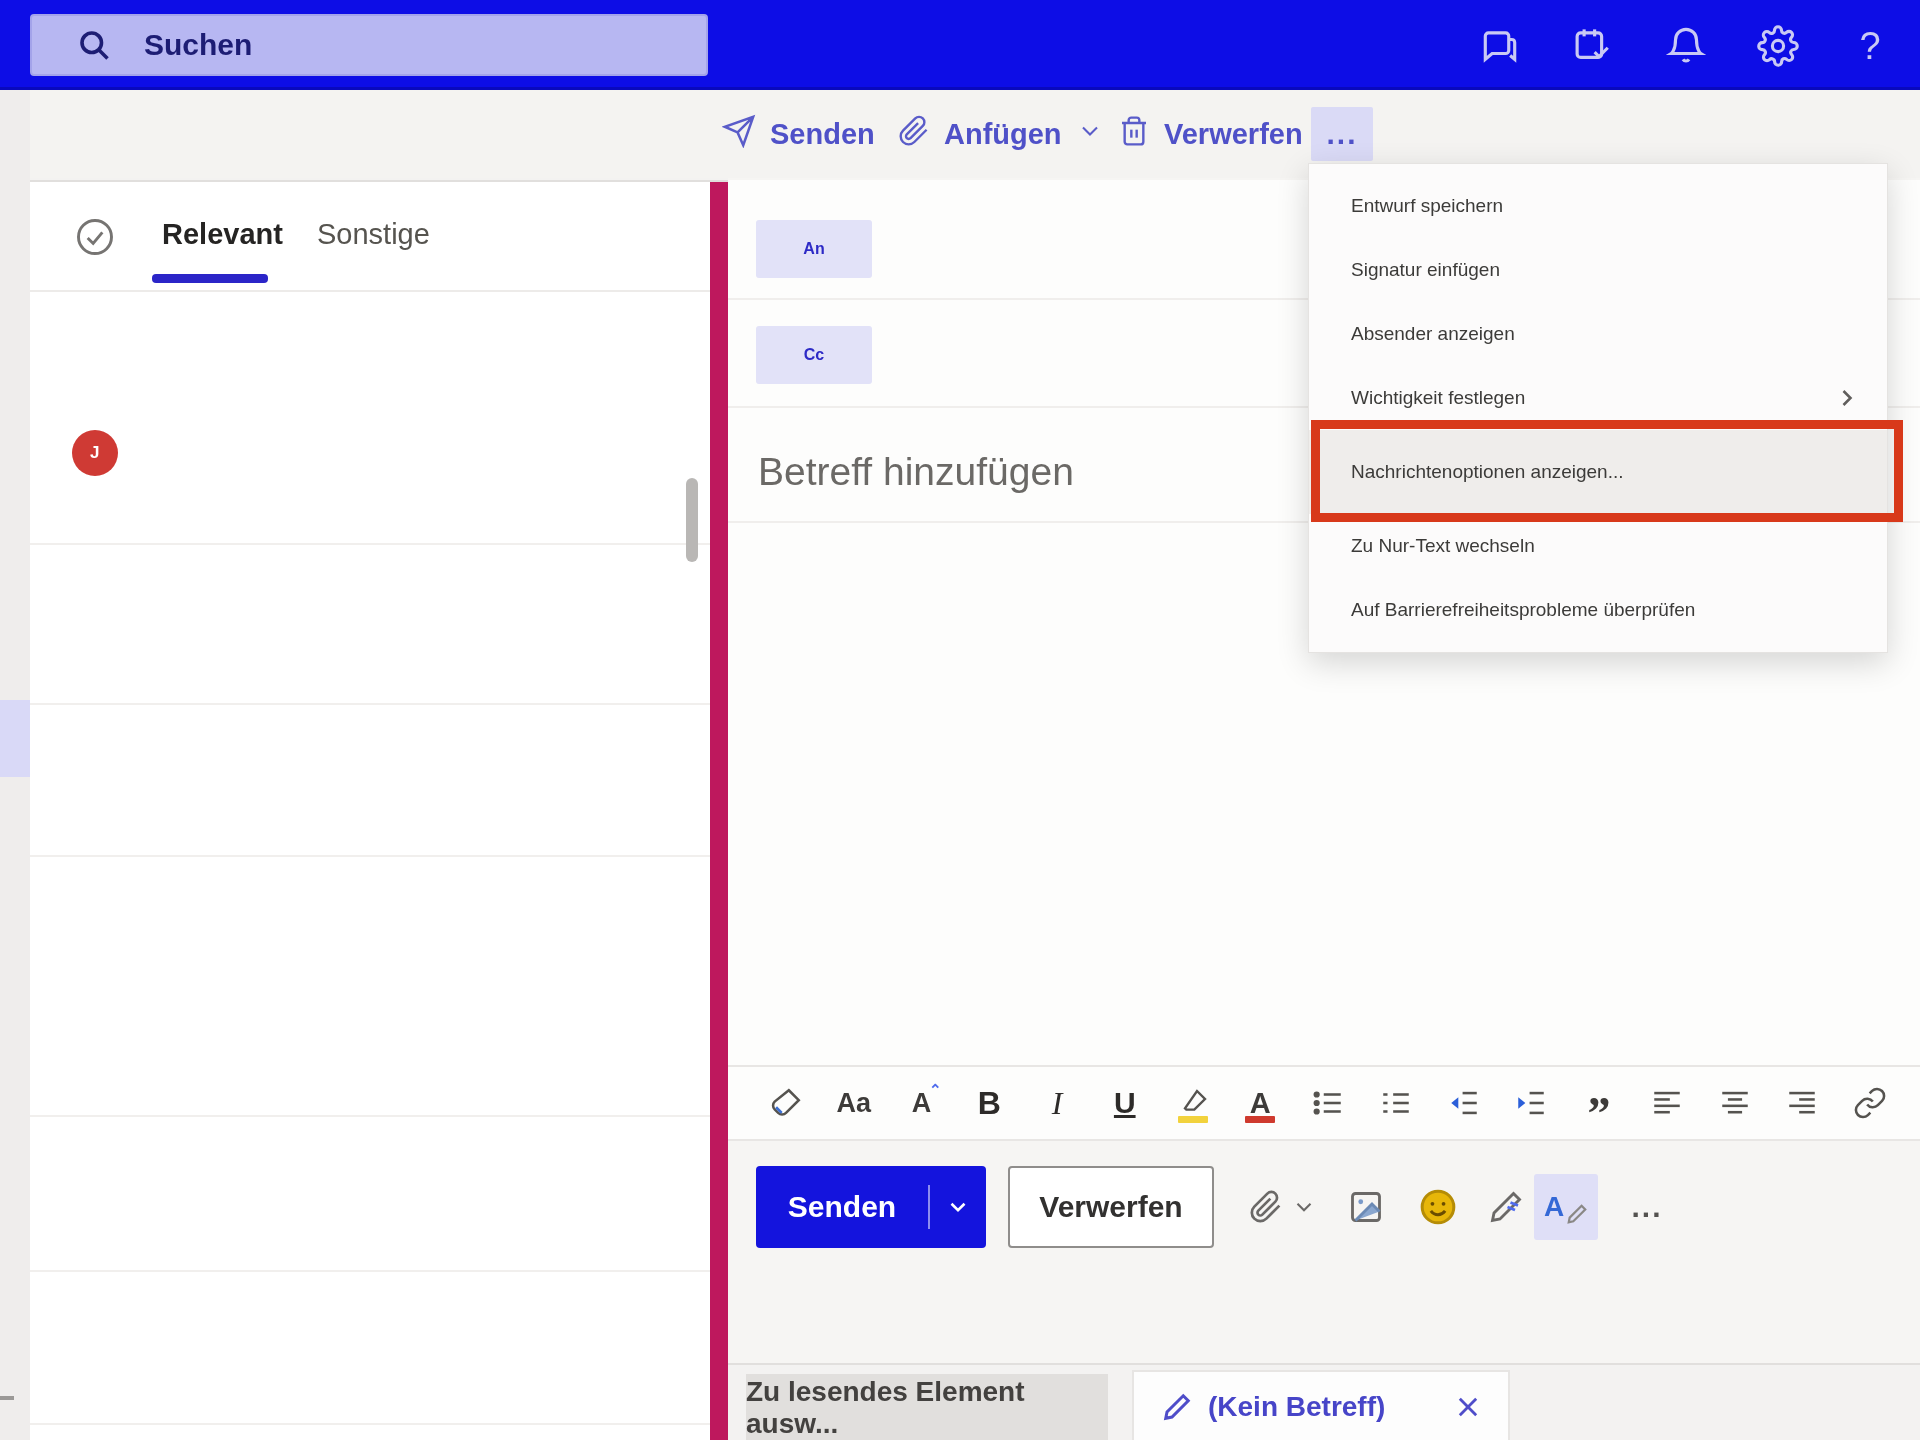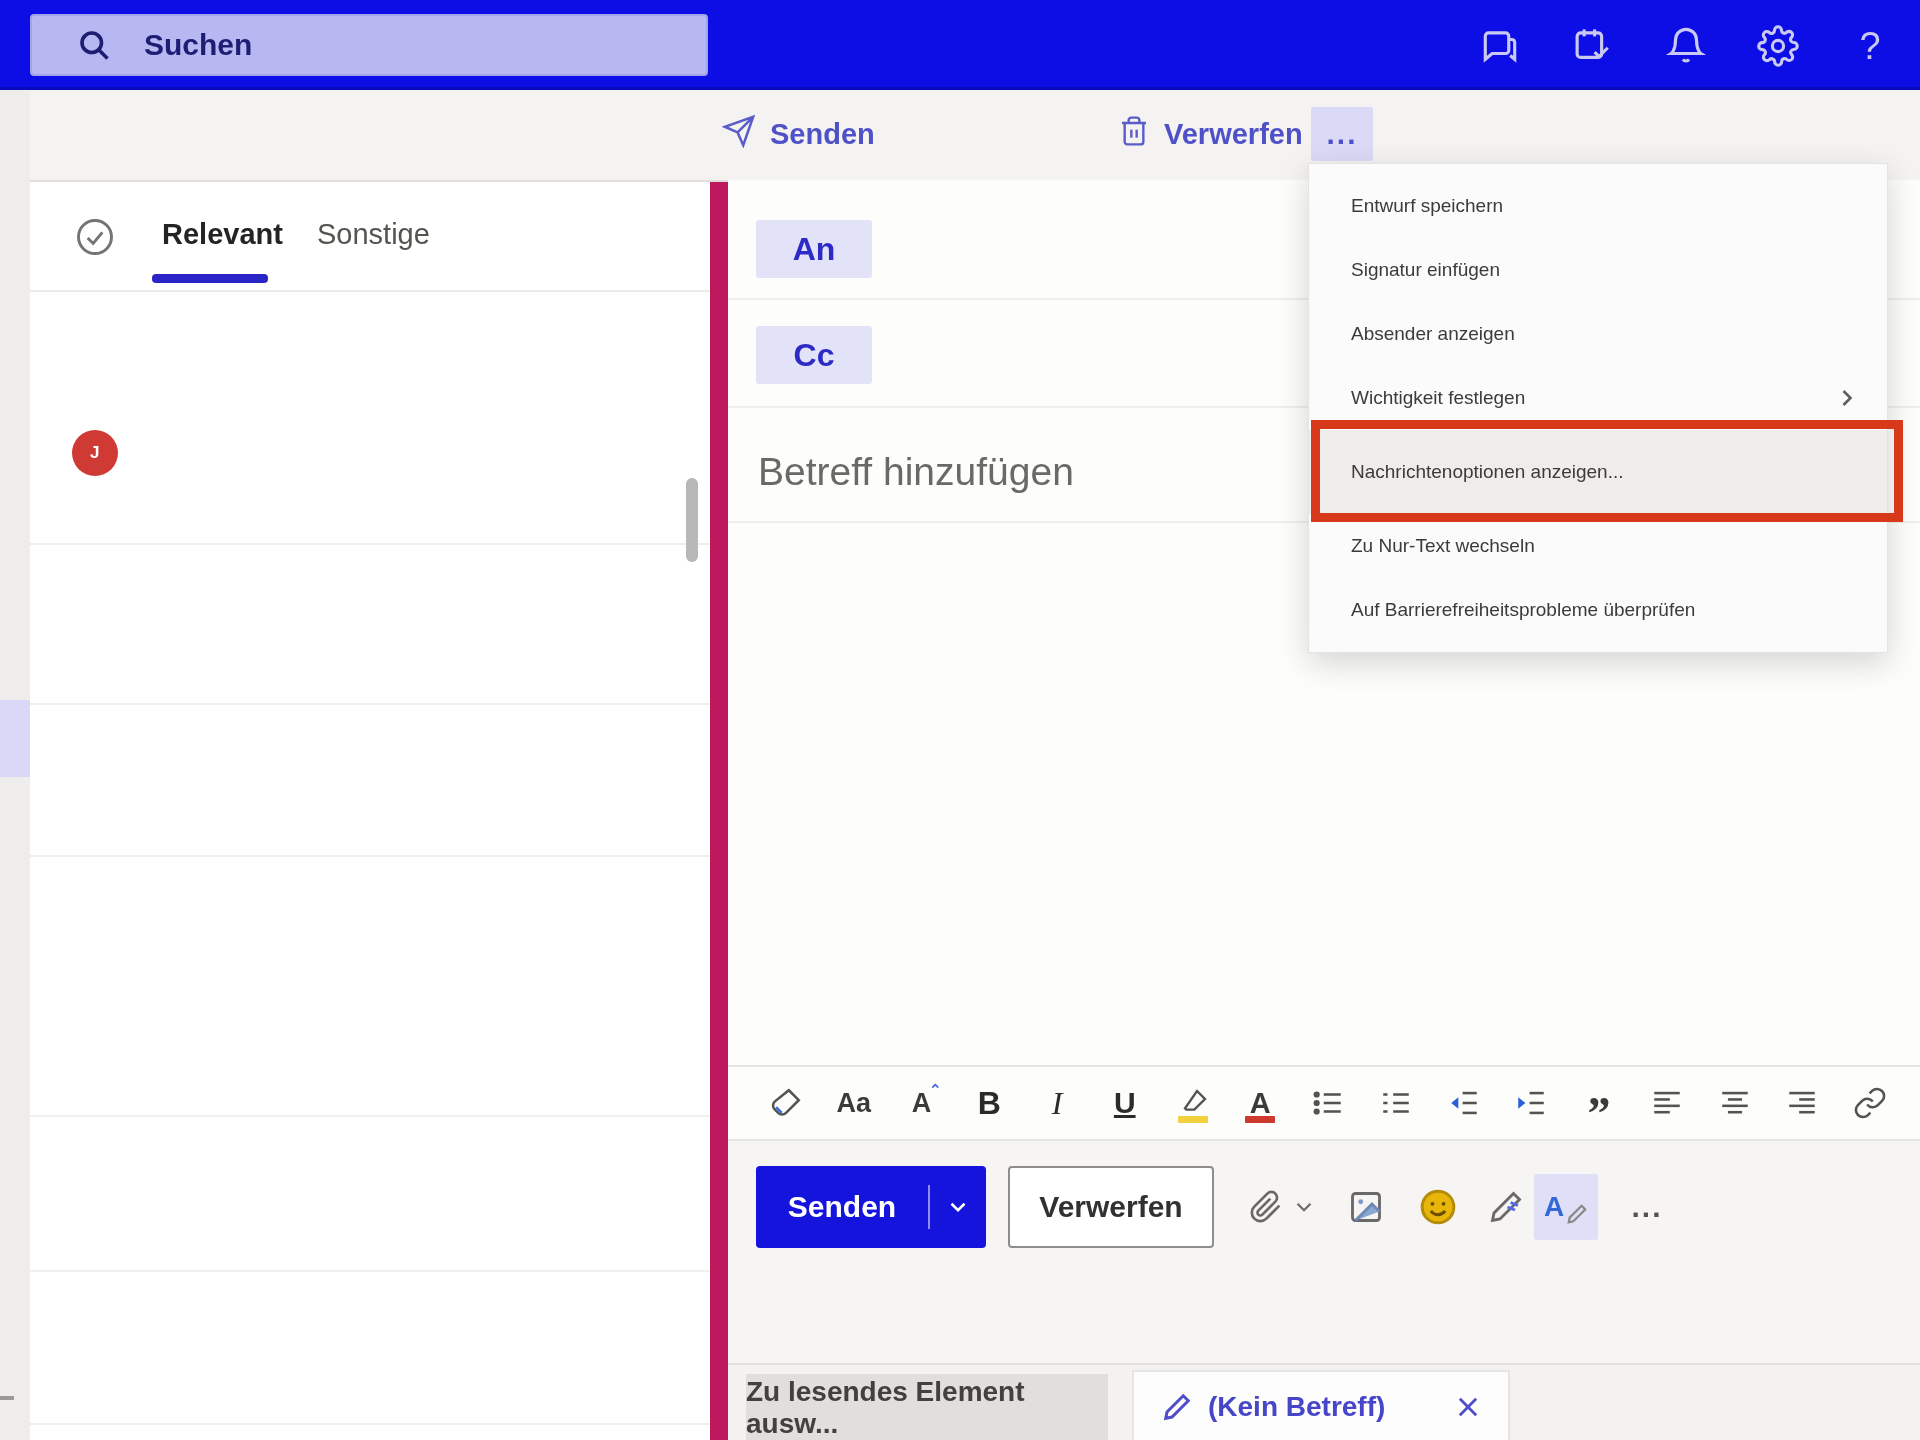--- a/index.html
+++ b/index.html
@@ -43,21 +43,21 @@
   #filter svg{stroke:#3a3ac4;fill:none;stroke-width:2.2;}
   .mrow{left:0;width:680px;background:#fff;border-bottom:2px solid #f1efed;box-sizing:border-box;}
   .avatar{position:absolute;left:42px;width:46px;height:46px;border-radius:50%;color:#fff;
           font-size:17px;font-weight:700;display:flex;align-items:center;justify-content:center;letter-spacing:.5px;}
   #list-scroll{left:656px;top:296px;width:12px;height:84px;background:#b9b7b5;border-radius:6px;}
 
   
   #compose{left:728px;top:178px;width:1192px;height:1185px;background:#f6f5f3;}
   .crow{left:0;width:1192px;background:#fdfdfc;border-bottom:2px solid #f0eeec;box-sizing:border-box;}
   .chip{position:absolute;left:28px;width:116px;height:58px;background:#e2e2f8;border-radius:3px;
-        display:flex;align-items:center;justify-content:center;font-size:32px;font-weight:700;color:#2d2ac6;}
+        display:flex;align-items:center;justify-content:center;font-size:16px;font-weight:700;color:#2d2ac6;}
   #subject-ph{position:absolute;left:30px;top:0;height:128px;display:flex;align-items:center;font-size:39px;color:#6b6966;}
   #bodyarea{left:0;top:345px;width:1192px;height:542px;background:#fdfdfc;}
 
   
   #fmtbar{left:0;top:887px;width:1192px;height:76px;background:#fdfdfc;border-top:2px solid #e8e6e4;
           border-bottom:2px solid #e8e6e4;box-sizing:border-box;display:flex;align-items:center;
           justify-content:space-between;padding:0 28px 0 36px;}
   .fico{width:44px;height:48px;display:flex;align-items:center;justify-content:center;position:relative;
         color:#3d3b39;}
   .fico svg{stroke:#55534f;fill:none;stroke-width:1.8;}
@@ -157,20 +157,33 @@
 
   <div id="cmdbar" class="abs">
     <div class="cmd" style="left:722px;">
       <span>
         <svg width="34" height="34" viewBox="0 0 24 24">
             <path d="M22 2L11 13M22 2l-7 20-4-9-9-4 20-7z"></path>
           </svg>
       </span>
       <span>Senden</span>
     </div>
+    <div class="cmd" style="left:898px;">
+      <span>
+        <svg width="32" height="32" viewBox="0 0 24 24">
+            <path d="M21.44 11.05l-9.19 9.19a6 6 0 0 1-8.49-8.49l9.19-9.19a4 4 0 0 1 5.66 5.66l-9.2 9.19a2 2 0 0 1-2.83-2.83l8.49-8.48"></path>
+          </svg>
+      </span>
+      <span>Anfügen</span>
+      <span>
+        <svg width="28" height="28" viewBox="0 0 24 24">
+            <polyline points="6,9 12,15 18,9"></polyline>
+          </svg>
+      </span>
+    </div>
     <div class="cmd" style="left:1118px;">
       <span>
         <svg width="32" height="32" viewBox="0 0 24 24">
             <path d="M3 6h18M8 6V4a2 2 0 0 1 2-2h4a2 2 0 0 1 2 2v2m3 0v14a2 2 0 0 1-2 2H7a2 2 0 0 1-2-2V6h14z"></path>
             <line x1="10" y1="11" x2="10" y2="17"></line>
             <line x1="14" y1="11" x2="14" y2="17"></line>
           </svg>
       </span>
       <span>Verwerfen</span>
     </div>

